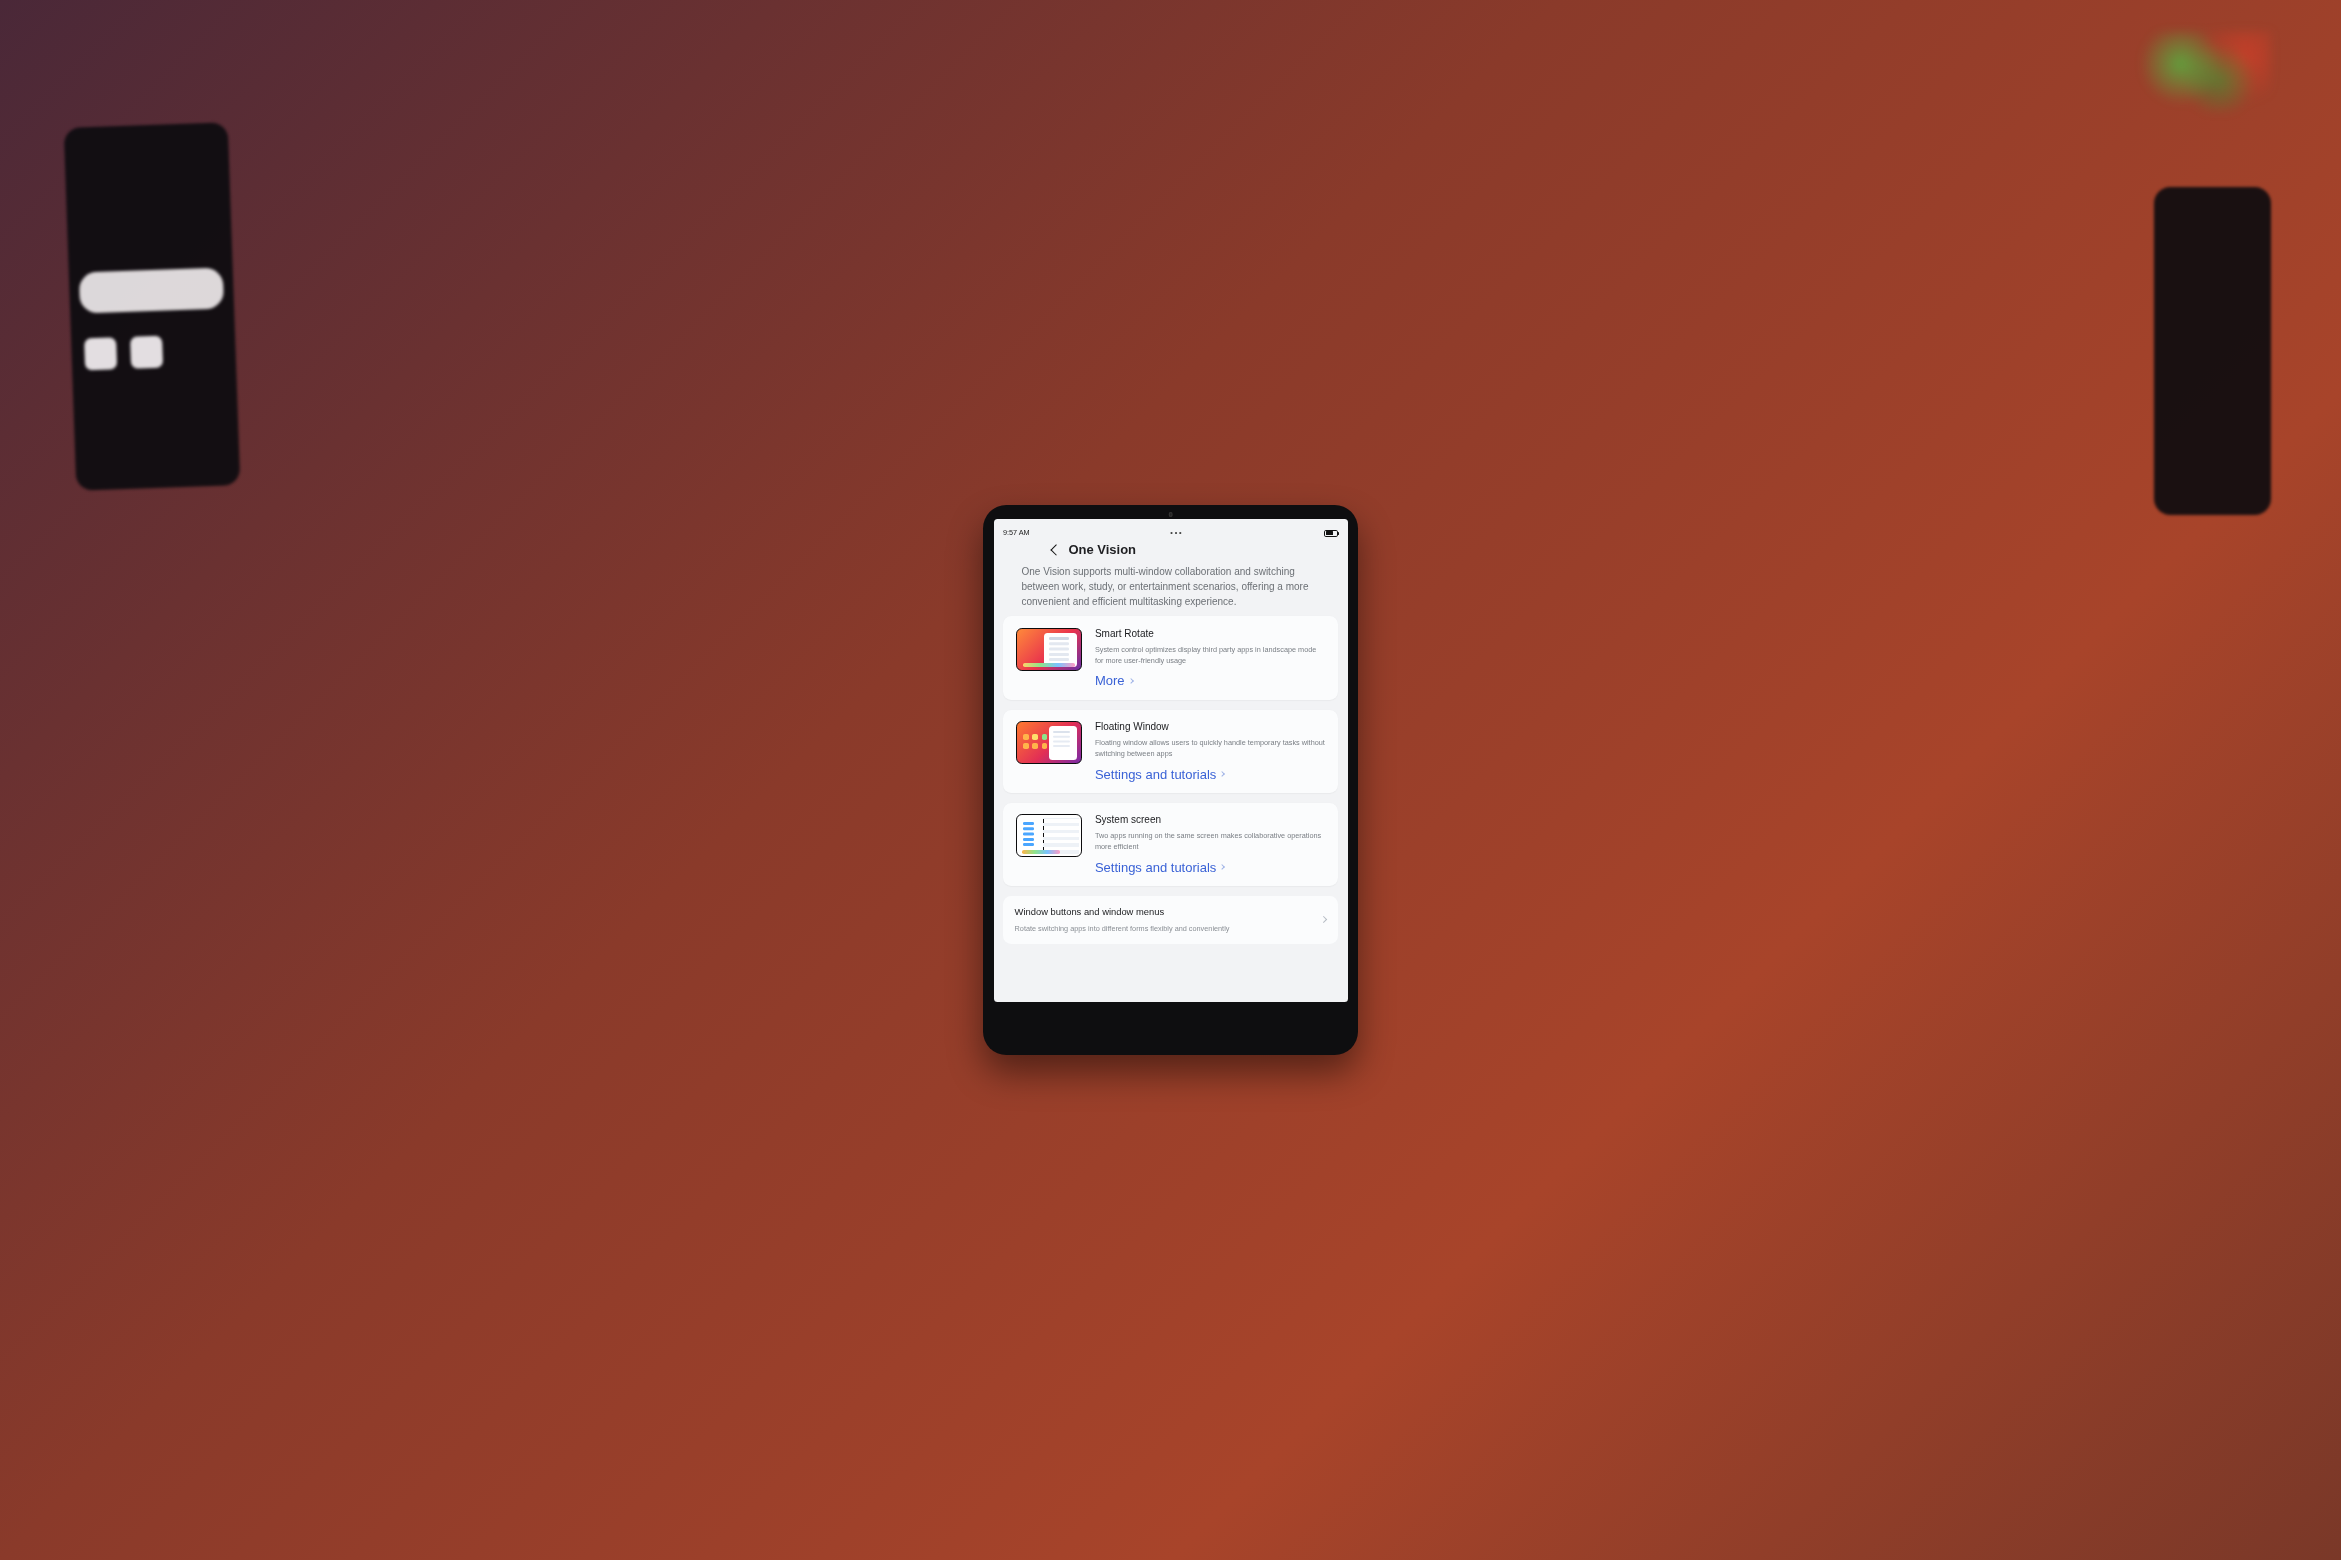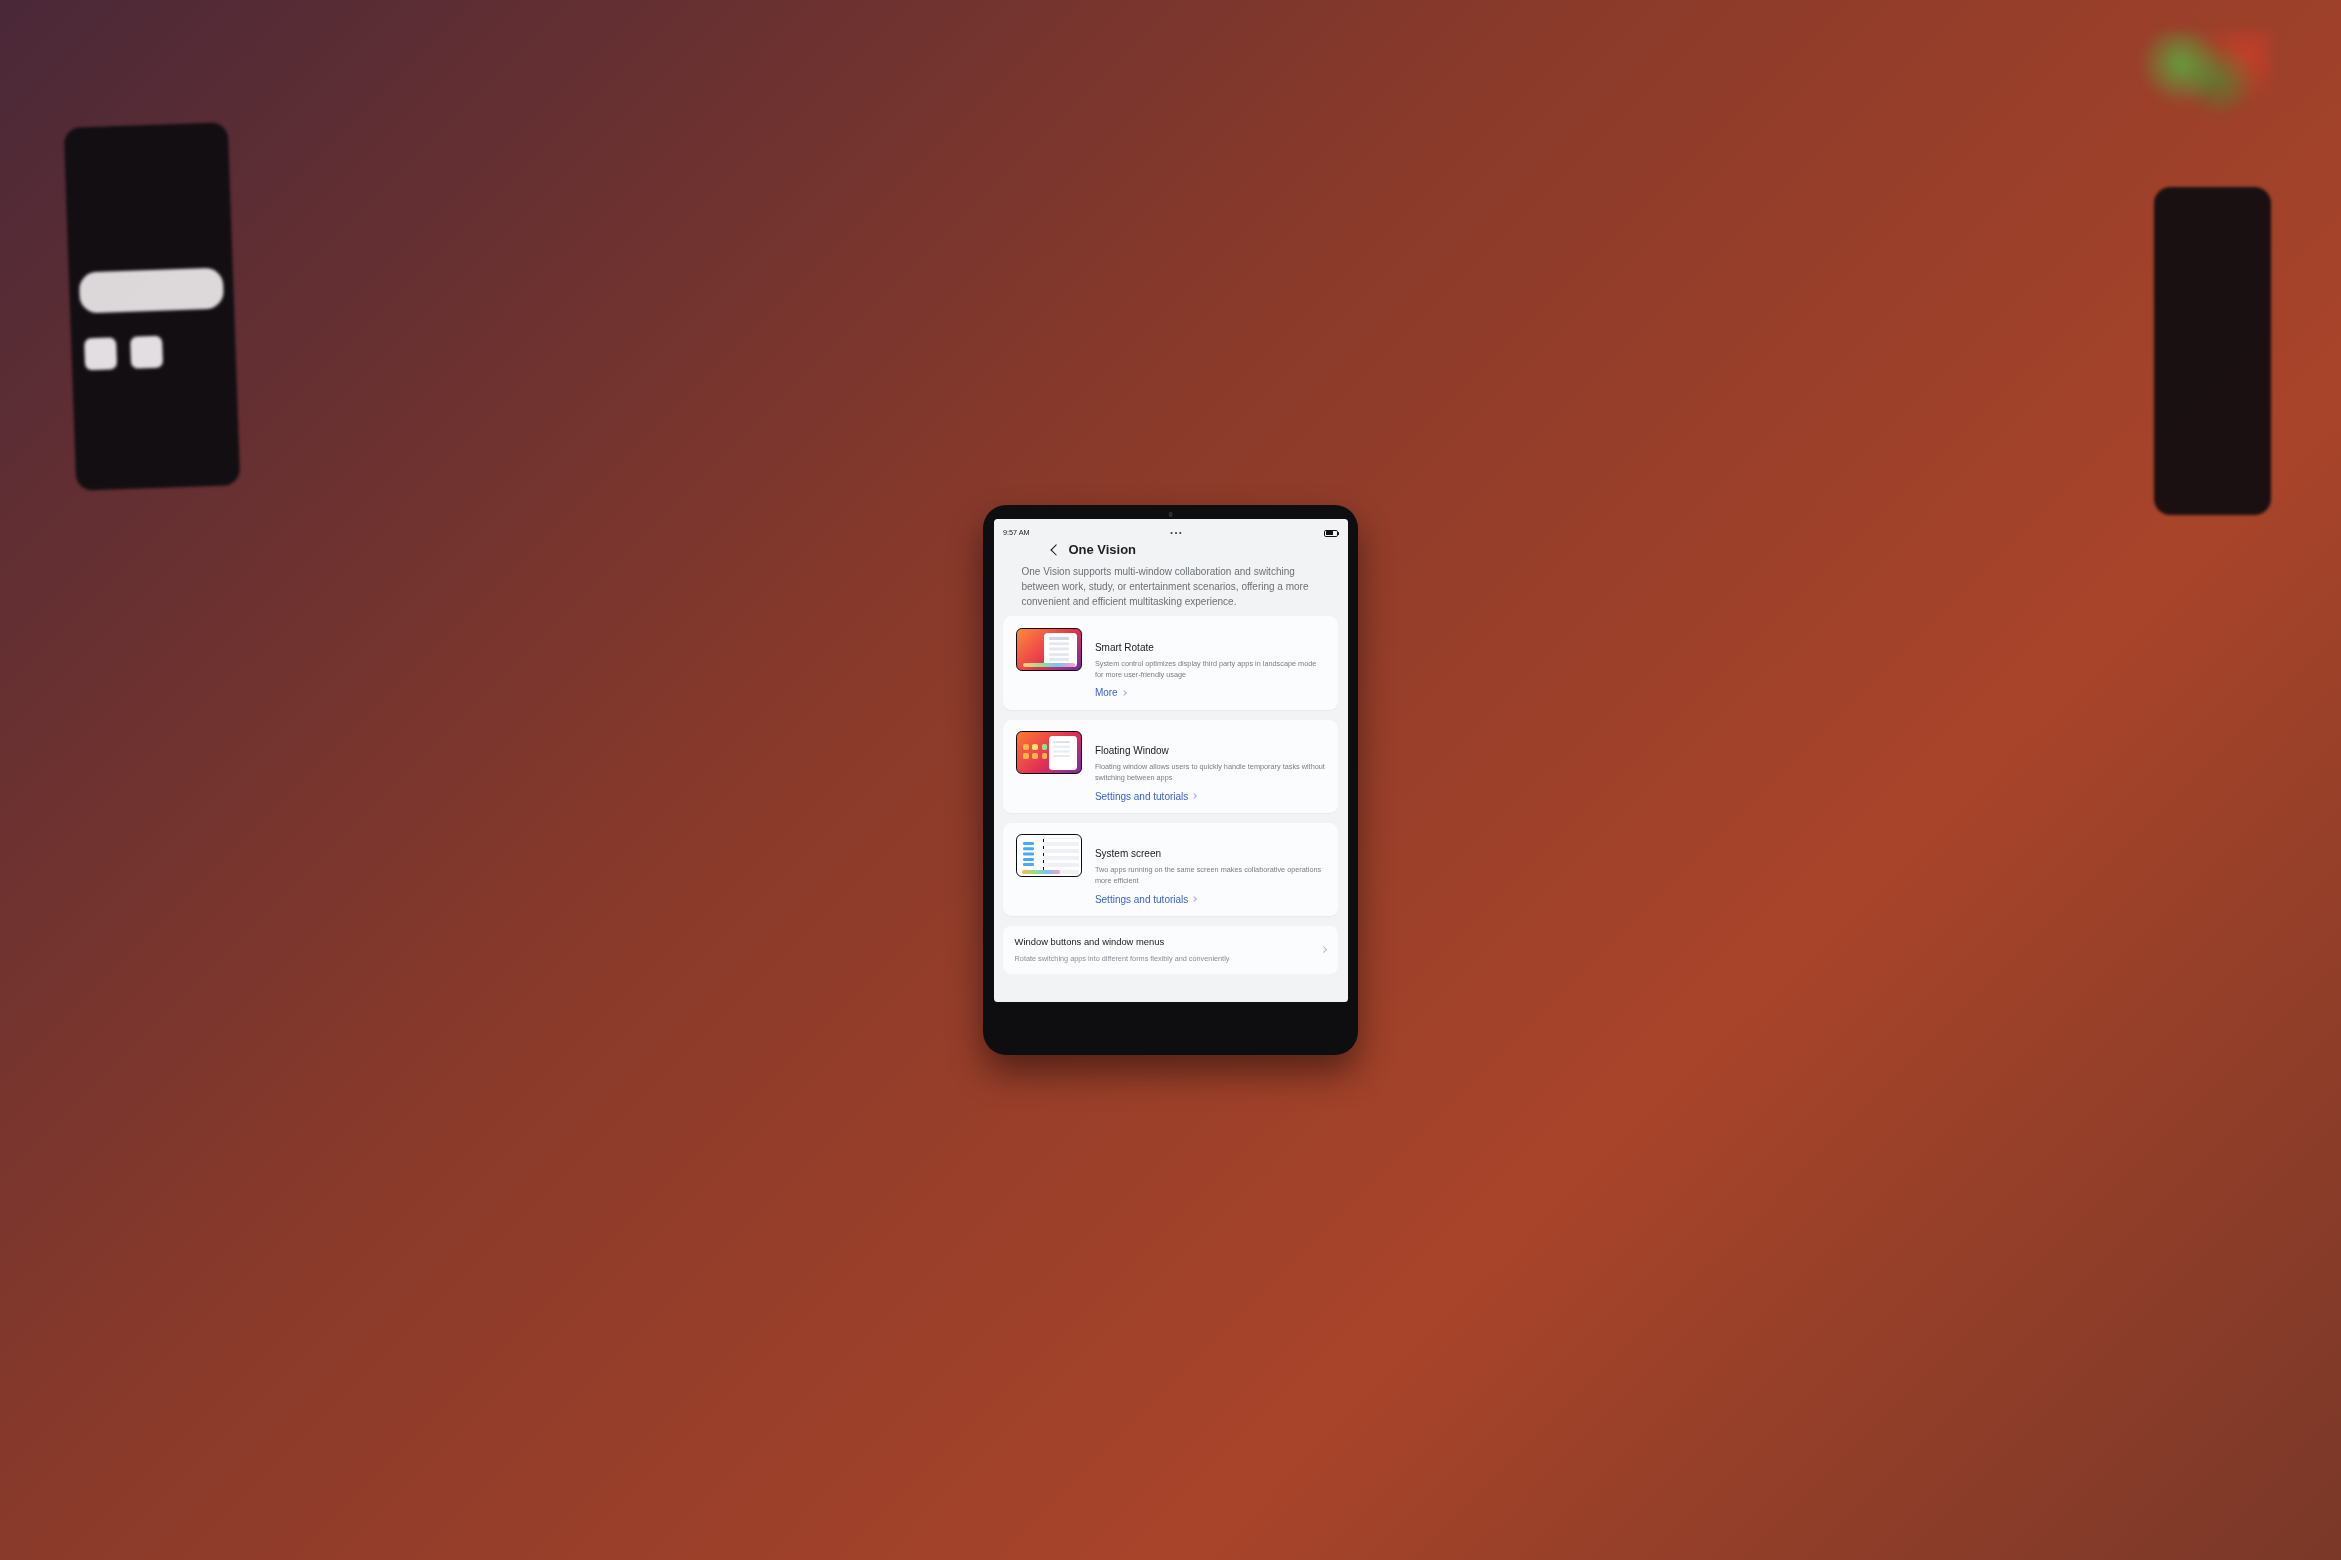--- a/index.html
+++ b/index.html
@@ -83,23 +83,23 @@
   .thumb.float .win{position:absolute;right:3.5px;top:3.5px;bottom:3.5px;width:44%;background:#fff;border-radius:3.5px;}
   .thumb.float .win::before{content:"";position:absolute;left:4.1px;top:5.3px;width:58%;height:1.8px;background:#dbe2ec;border-radius:1.2px;box-shadow:0 4.7px 0 #e6ebf3,0 9.4px 0 #e6ebf3,0 14px 0 #e6ebf3;}
   .thumb.split{ background:#fff;}
   .thumb.split .left{position:absolute;left:2.3px;top:2.3px;bottom:2.3px;width:38%;border-right:0.9px solid #111;}
   .thumb.split .left::before{content:"";position:absolute;left:3.5px;top:4.7px;width:11.7px;height:2.3px;background:#4aa6ff;border-radius:1.2px;box-shadow:0 5.3px 0 #4aa6ff,0 10.5px 0 #4aa6ff,0 16px 0 #4aa6ff,0 21px 0 #4aa6ff;}
   .thumb.split .right{position:absolute;right:2.3px;top:2.3px;bottom:2.3px;width:56%;
     background:repeating-linear-gradient(0deg,#eef2f7 0 3.5px, transparent 3.5px 7px);}
   .thumb.split .dock{position:absolute;left:4.7px;bottom:2.3px;height:3.5px;width:60%;
     background:linear-gradient(90deg,#ffb44a,#8ee48a,#7ac3ff,#ff9cc4);border-radius:1.8px;}
 
-  .card .body h3{ font-size:10px; font-weight:500; color:#1a1b1e; margin-bottom:4.7px;margin-top:14px;}
+  .card .body h3{ font-size:10px; font-weight:500; color:#1a1b1e; margin-bottom:4.7px;}
   .card .body p{ font-size:7.3px; line-height:1.55; color:#7a7f85; margin-bottom:7px;}
-  .card .body a.more{ font-size:10px; color:#3a62d6; text-decoration:none; display:inline-flex; align-items:center; gap:4px;}
+  .card .body a.more{ font-size:13px; color:#3a62d6; text-decoration:none; display:inline-flex; align-items:center; gap:4px;}
   .chev-small{ width:4.1px;height:4.1px;border-right:0.9px solid #9fb3e6;border-top:0.9px solid #9fb3e6;transform:rotate(45deg);}
 
   .row-item{ background:#fbfcfd; border-radius:8.2px; margin:9.4px 9.4px 0 9.4px; padding:10.5px 11.7px;
     display:flex; align-items:center; justify-content:space-between;}
   .row-item .txt h4{ font-size:9.4px; font-weight:500; color:#1a1b1e; margin-bottom:7px;}
   .row-item .txt p{ font-size:7.3px; color:#8a8f95;}
   .row-item .chev{ width:5.3px;height:5.3px;border-right:1.1px solid #b6bcc4;border-top:1.1px solid #b6bcc4;transform:rotate(45deg);}
 
 </style>
 </head>

